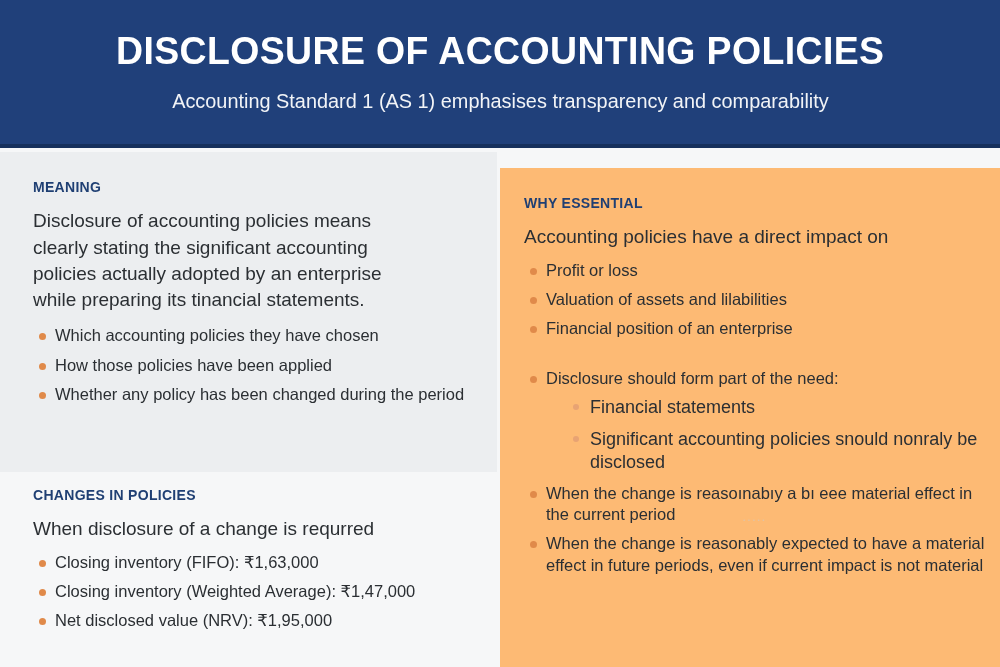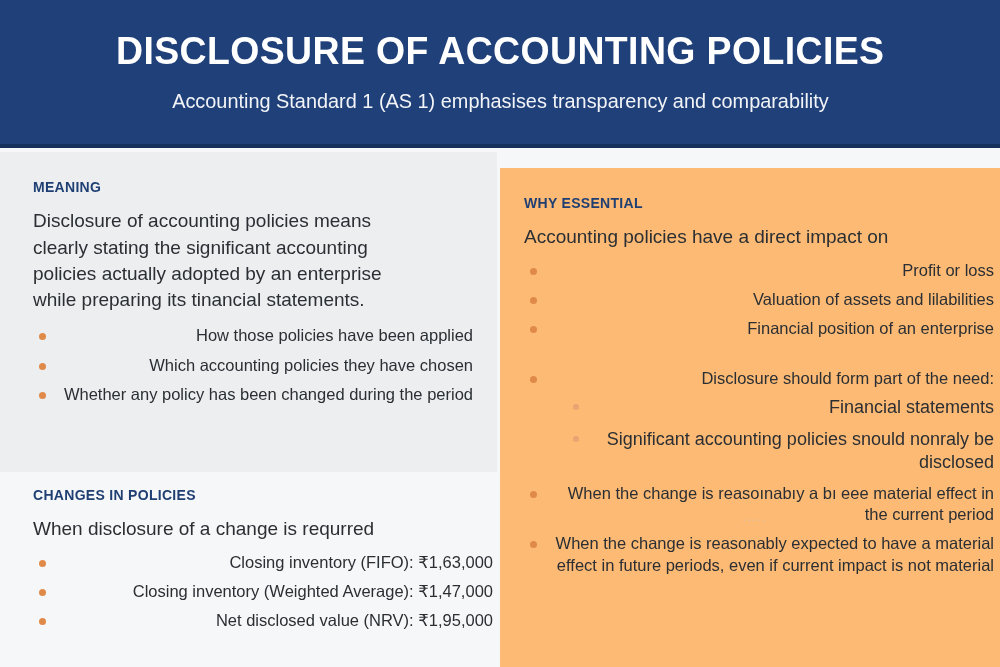--- a/index.html
+++ b/index.html
@@ -108,21 +108,20 @@
     margin: 0 0 12px 0;
     max-width: 380px;
   }
   .sec-intro.wide { max-width: 420px; }
   .sec-intro.tight { margin-bottom: 9px; }
 
   ul.bullets {
     list-style: none;
     margin: 0;
     padding: 0;
-    text-align: right;
   }
   ul.bullets > li {
     position: relative;
     padding-left: 22px;
     color: #2b2f33;
     font-size: 16.5px;
     line-height: 1.3;
     margin-bottom: 8px;
   }
   ul.bullets > li:last-child { margin-bottom: 0; }
@@ -207,25 +206,25 @@
   <div class="col-left">
     <div class="panel-shaded"></div>
     <div class="panel-plain"></div>
 
     <div class="section" id="sec-meaning">
       <h2 class="sec-heading">MEANING</h2>
       <p class="sec-intro">Disclosure of accounting policies means clearly stating the significant accounting policies actually adopted by an enterprise while preparing its tinancial statements.</p>
       <ul class="bullets">
         <li>
           <span class="dot"></span>
+          <span>Which accounting policies they have chosen</span>
+        </li>
+        <li>
+          <span class="dot"></span>
           <span>How those policies have been applied</span>
-        </li>
-        <li>
-          <span class="dot"></span>
-          <span>Which accounting policies they have chosen</span>
         </li>
         <li>
           <span class="dot"></span>
           <span>Whether any policy has been changed during the period</span>
         </li>
       </ul>
     </div>
 
     <div class="section" id="sec-changes">
       <h2 class="sec-heading">CHANGES IN POLICIES</h2>

